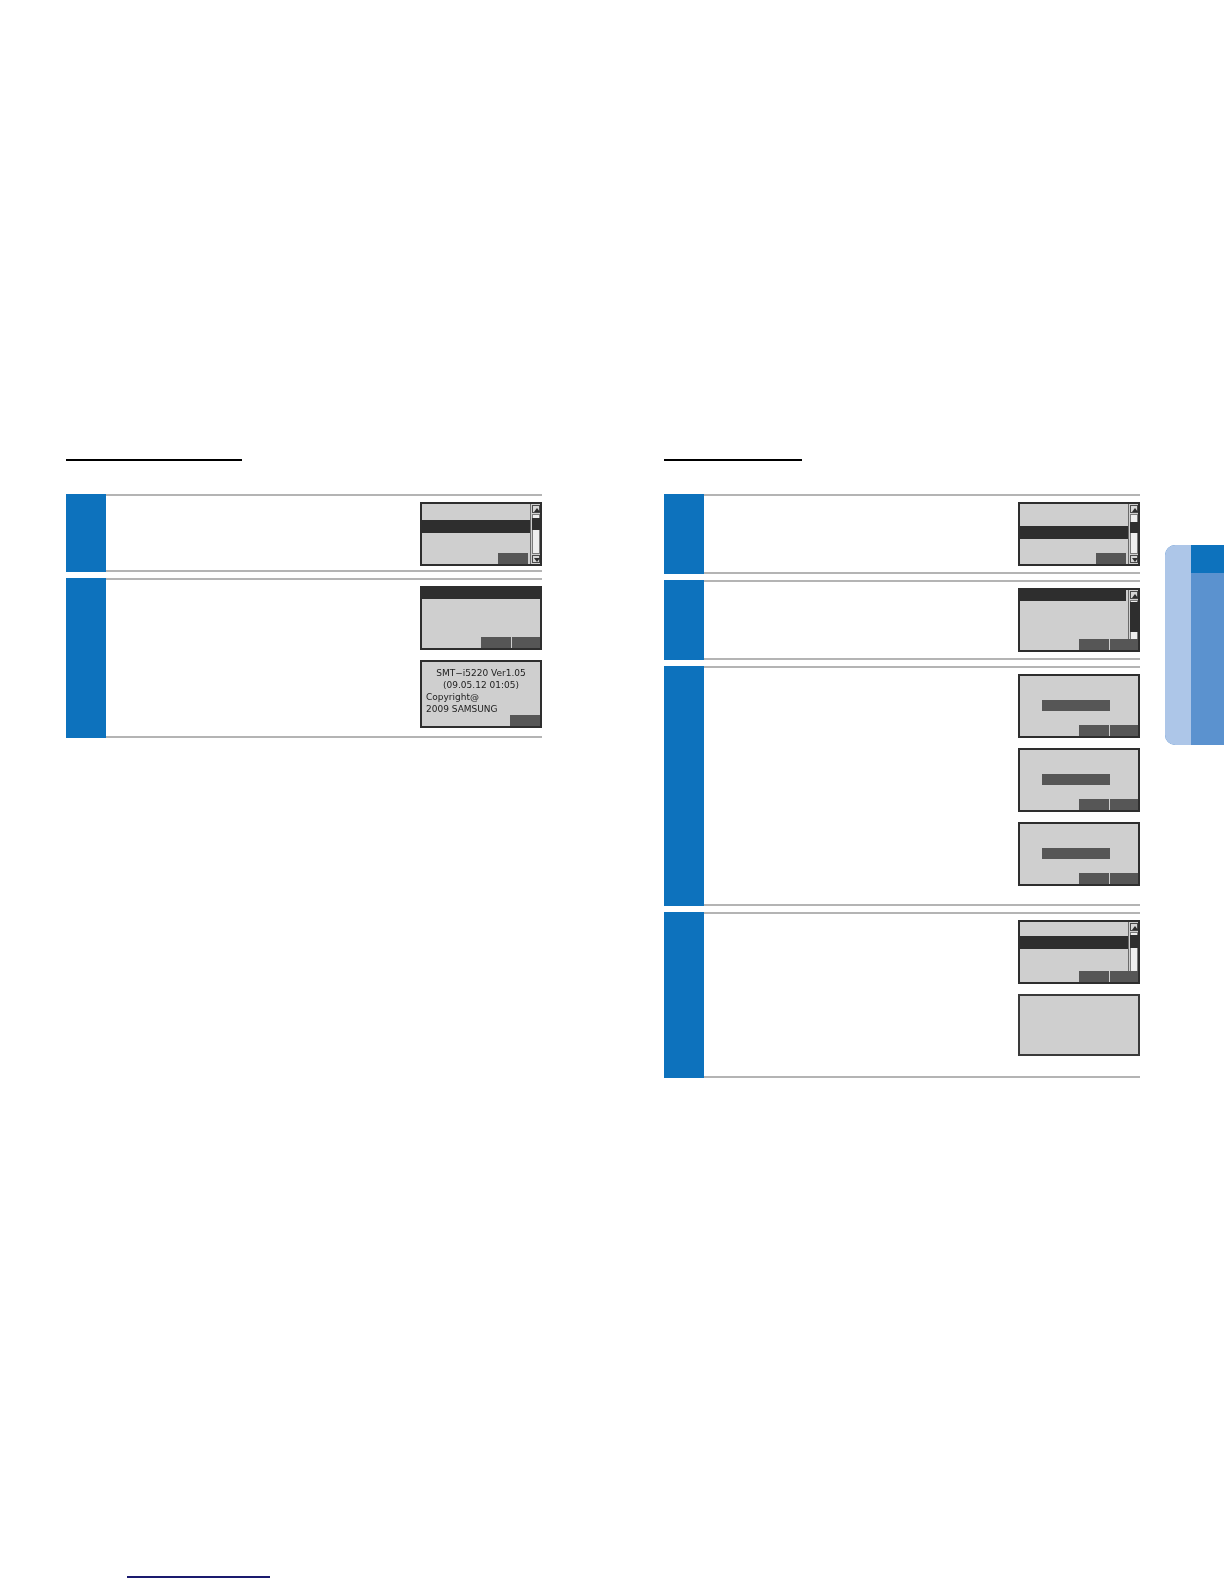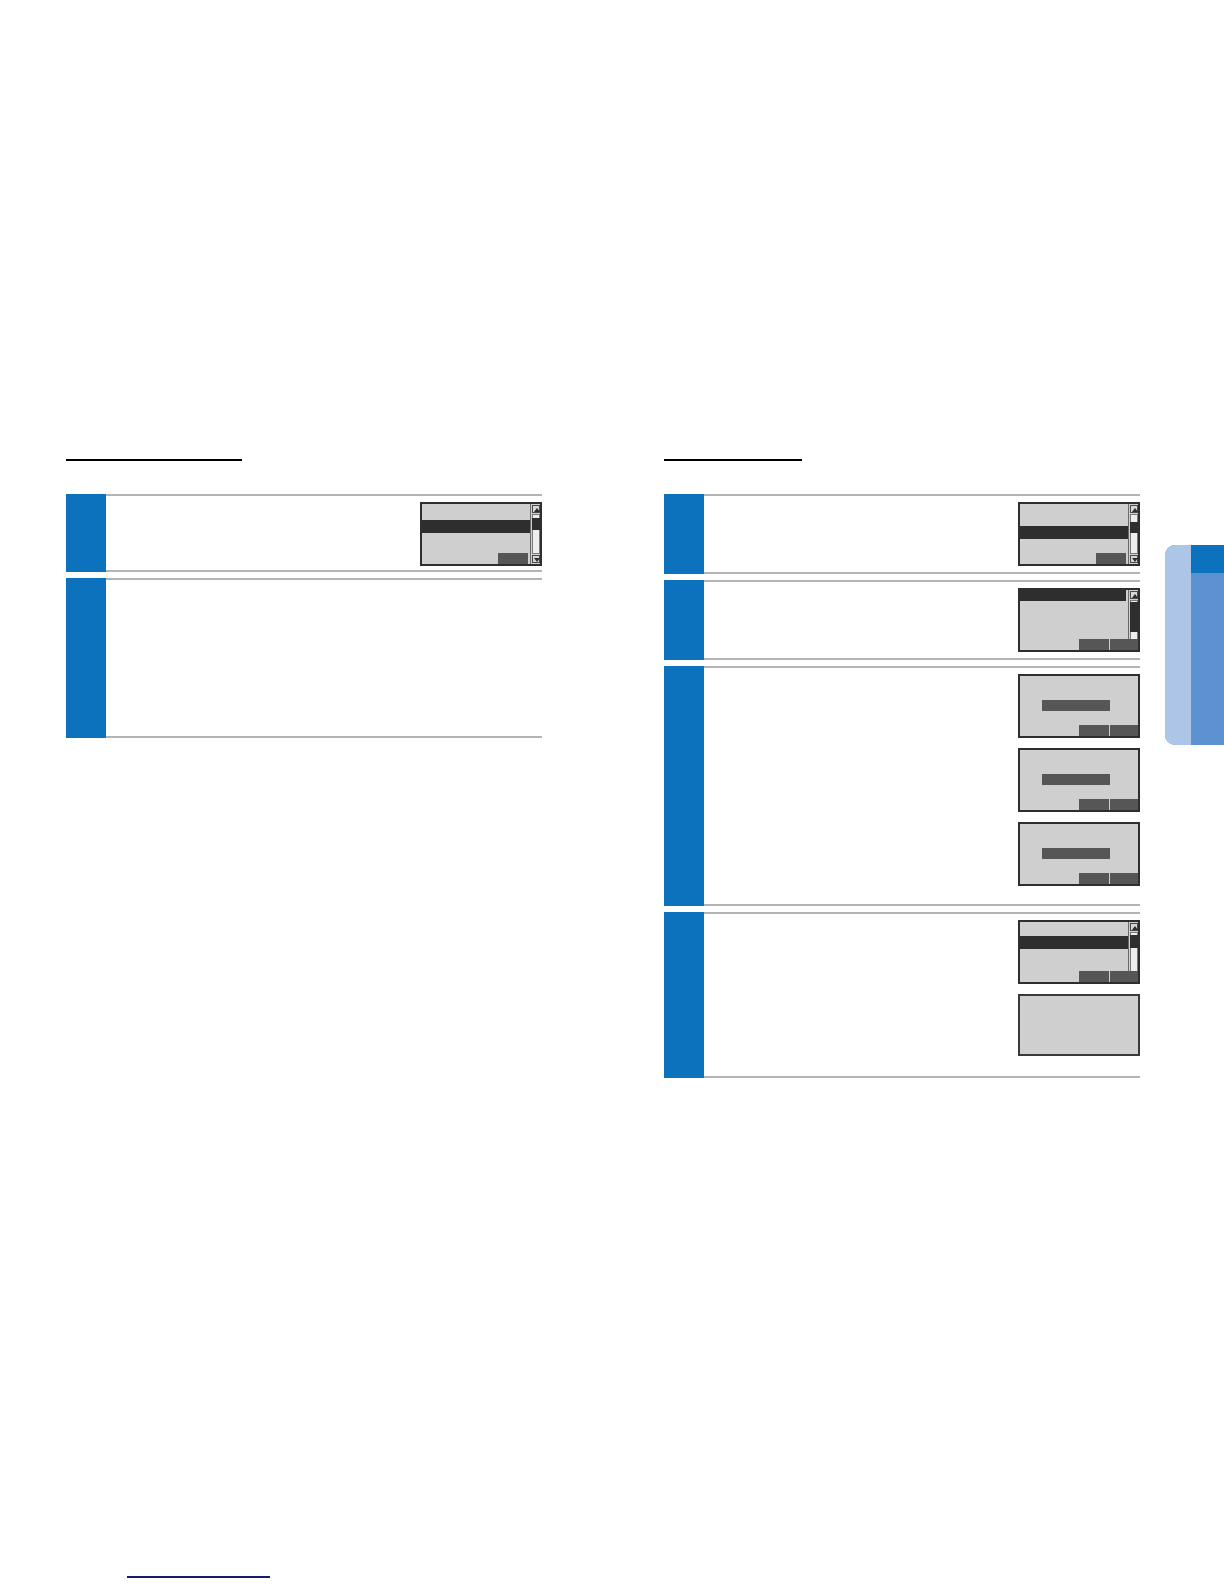--- a/index.html
+++ b/index.html
@@ -287,20 +287,44 @@
                 <div class="softkey w1"></div>
               </div>
             </div>
 
           </div>
         </div>
       </div>
 
       <div class="step" style="height:160px">
         <div class="step-marker"></div>
+        <div class="step-content">
+          <div class="step-text"></div>
+          <div class="step-figs">
+
+            <div class="screen">
+              <div class="scr-titlebar"></div>
+              <div class="scr-softkeys">
+                <div class="softkey w1"></div>
+                <div class="softkey w2"></div>
+              </div>
+            </div>
+
+            <div class="splash">
+              <div class="splash-line c">SMT−i5220 Ver1.05</div>
+              <div class="splash-line c">(09.05.12 01:05)</div>
+              <div class="splash-line l">Copyright@</div>
+              <div class="splash-line l">2009 SAMSUNG</div>
+              <div class="scr-softkeys">
+                <div class="softkey w1"></div>
+              </div>
+            </div>
+
+          </div>
+        </div>
       </div>
 
     </div>
   </div>
 
   <div class="column right">
 
     <div class="section-head">
       <div class="section-title"></div>
       <div class="section-rule right-rule"></div>

